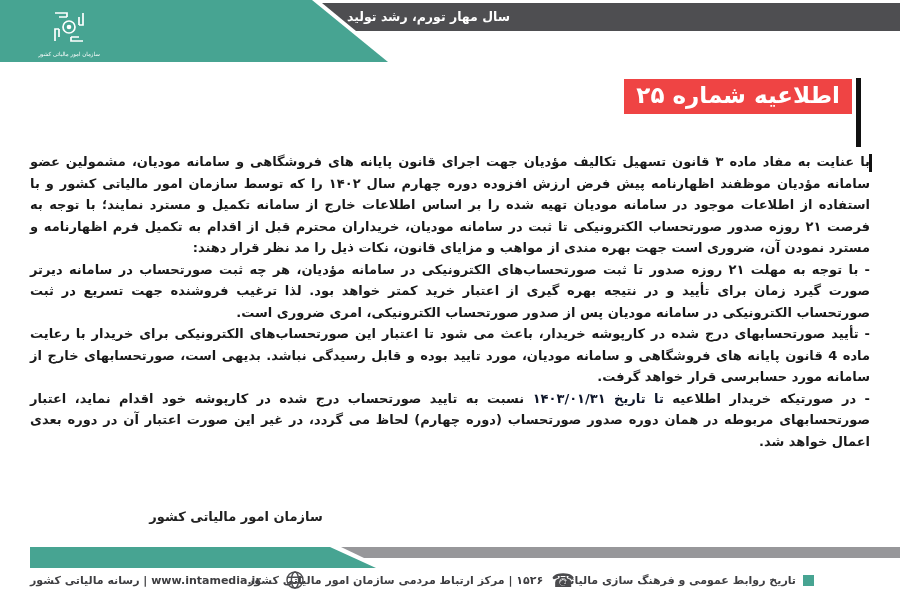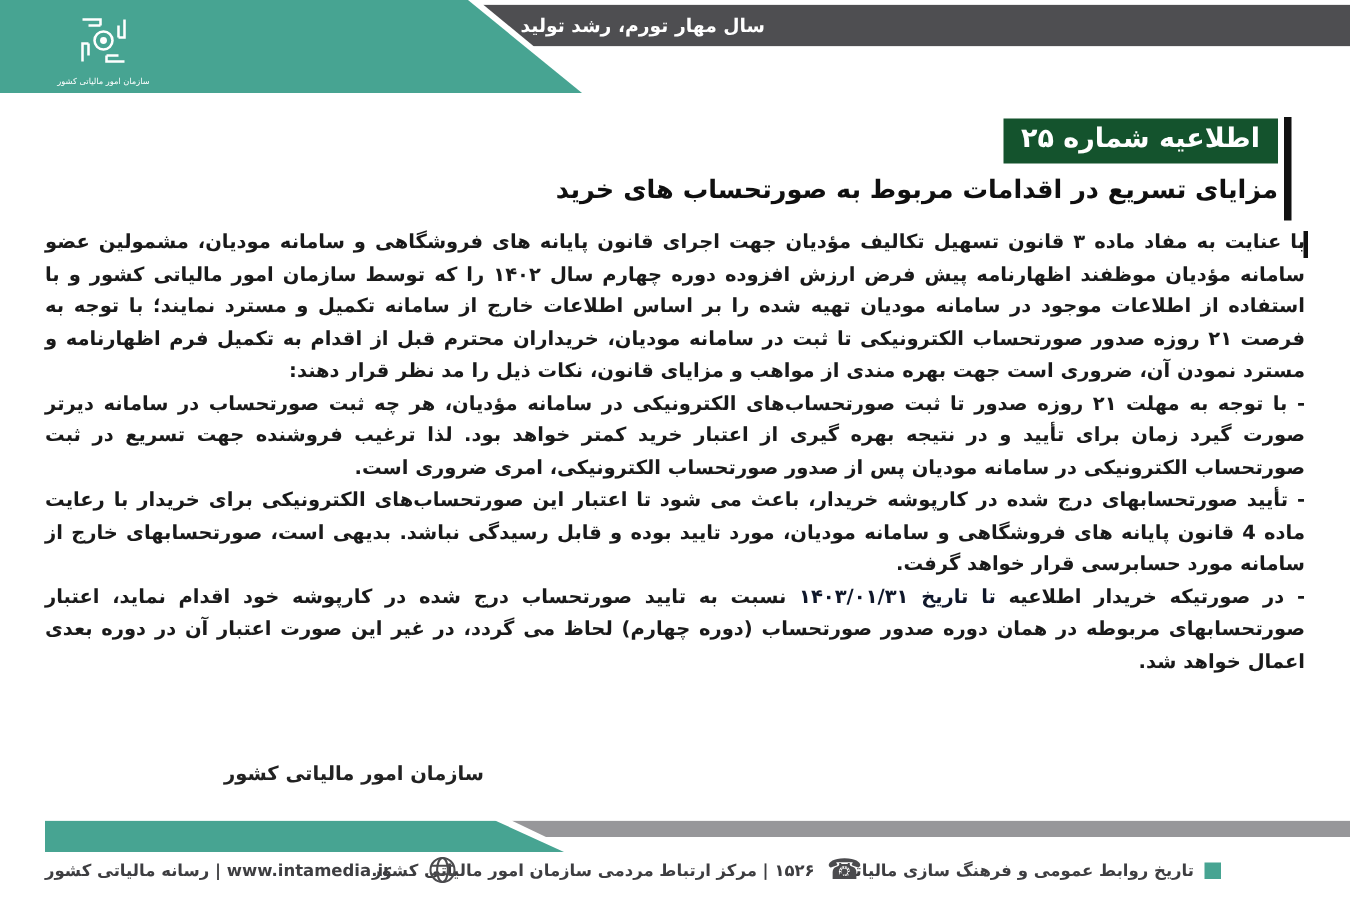--- a/index.html
+++ b/index.html
@@ -20,22 +20,22 @@
   }
   .hdr-slogan{
     position:absolute;top:9px;left:347px;color:#fff;font-size:12.5px;font-weight:700;
     direction:rtl;white-space:nowrap;letter-spacing:0;
   }
   .logo{position:absolute;top:3px;left:33px;width:72px;height:57px;}
 
   
   .title-bar{position:absolute;top:78px;right:39px;width:5px;height:69px;background:#111;}
   .badge{
-    position:absolute;top:79px;right:48px;background:#14532d;color:#fff;
-    font-size:18px;font-weight:700;padding:3px 12px 6px 12px;direction:rtl;white-space:nowrap;
+    position:absolute;top:79px;right:48px;background:#ef4444;color:#fff;
+    font-size:23px;font-weight:700;padding:3px 12px 6px 12px;direction:rtl;white-space:nowrap;
   }
   .subtitle{
     position:absolute;top:117px;right:48px;color:#101010;font-size:17px;font-weight:700;
     direction:rtl;white-space:nowrap;
   }
   .body-tick{position:absolute;top:154px;right:28px;width:3px;height:18px;background:#111;}
 
   
   .body{
     position:absolute;top:151px;left:30px;right:30px;direction:rtl;
@@ -84,21 +84,20 @@
       </g>
       <circle cx="36" cy="24" r="2.3" fill="#ffffff"></circle>
       <text x="36" y="53" font-size="5.5" fill="#ffffff" text-anchor="middle">سازمان امور مالیاتی کشور</text>
     </svg>
   </div>
   <div class="hdr-gray"></div>
   <div class="hdr-slogan">سال مهار تورم، رشد تولید</div>
 
   <div class="title-bar"></div>
   <div class="badge">اطلاعیه شماره ۲۵</div>
-  <div class="subtitle">مزایای تسریع در اقدامات مربوط به صورتحساب های خرید</div>
   <div class="body-tick"></div>
 
   <main class="body">
     <p>با عنایت به مفاد ماده ۳ قانون تسهیل تکالیف مؤدیان جهت اجرای قانون پایانه های فروشگاهی و سامانه مودیان، مشمولین عضو سامانه مؤدیان موظفند اظهارنامه پیش فرض ارزش افزوده دوره چهارم سال ۱۴۰۲ را که توسط سازمان امور مالیاتی کشور و با استفاده از اطلاعات موجود در سامانه مودیان تهیه شده را بر اساس اطلاعات خارج از سامانه تکمیل و مسترد نمایند؛ با توجه به فرصت ۲۱ روزه صدور صورتحساب الکترونیکی تا ثبت در سامانه مودیان، خریداران محترم قبل از اقدام به تکمیل فرم اظهارنامه و مسترد نمودن آن، ضروری است جهت بهره مندی از مواهب و مزایای قانون، نکات ذیل را مد نظر قرار دهند:</p>
     <p>- با توجه به مهلت ۲۱ روزه صدور تا ثبت صورتحساب‌های الکترونیکی در سامانه مؤدیان، هر چه ثبت صورتحساب در سامانه دیرتر صورت گیرد زمان برای تأیید و در نتیجه بهره گیری از اعتبار خرید کمتر خواهد بود. لذا ترغیب فروشنده جهت تسریع در ثبت صورتحساب الکترونیکی در سامانه مودیان پس از صدور صورتحساب الکترونیکی، امری ضروری است.</p>
     <p>- تأیید صورتحسابهای درج شده در کارپوشه خریدار، باعث می شود تا اعتبار این صورتحساب‌های الکترونیکی برای خریدار با رعایت ماده 4 قانون پایانه های فروشگاهی و سامانه مودیان، مورد تایید بوده و قابل رسیدگی نباشد. بدیهی است، صورتحسابهای خارج از سامانه مورد حسابرسی قرار خواهد گرفت.</p>
     <p><span>- در صورتیکه خریدار اطلاعیه </span><span class="red">تا تاریخ ۱۴۰۳/۰۱/۳۱</span><span> نسبت به تایید صورتحساب درج شده در کارپوشه خود اقدام نماید، اعتبار صورتحسابهای مربوطه در همان دوره صدور صورتحساب (دوره چهارم) لحاظ می گردد، در غیر این صورت اعتبار آن در دوره بعدی اعمال خواهد شد.</span></p>
   </main>
 
   <div class="signature">

